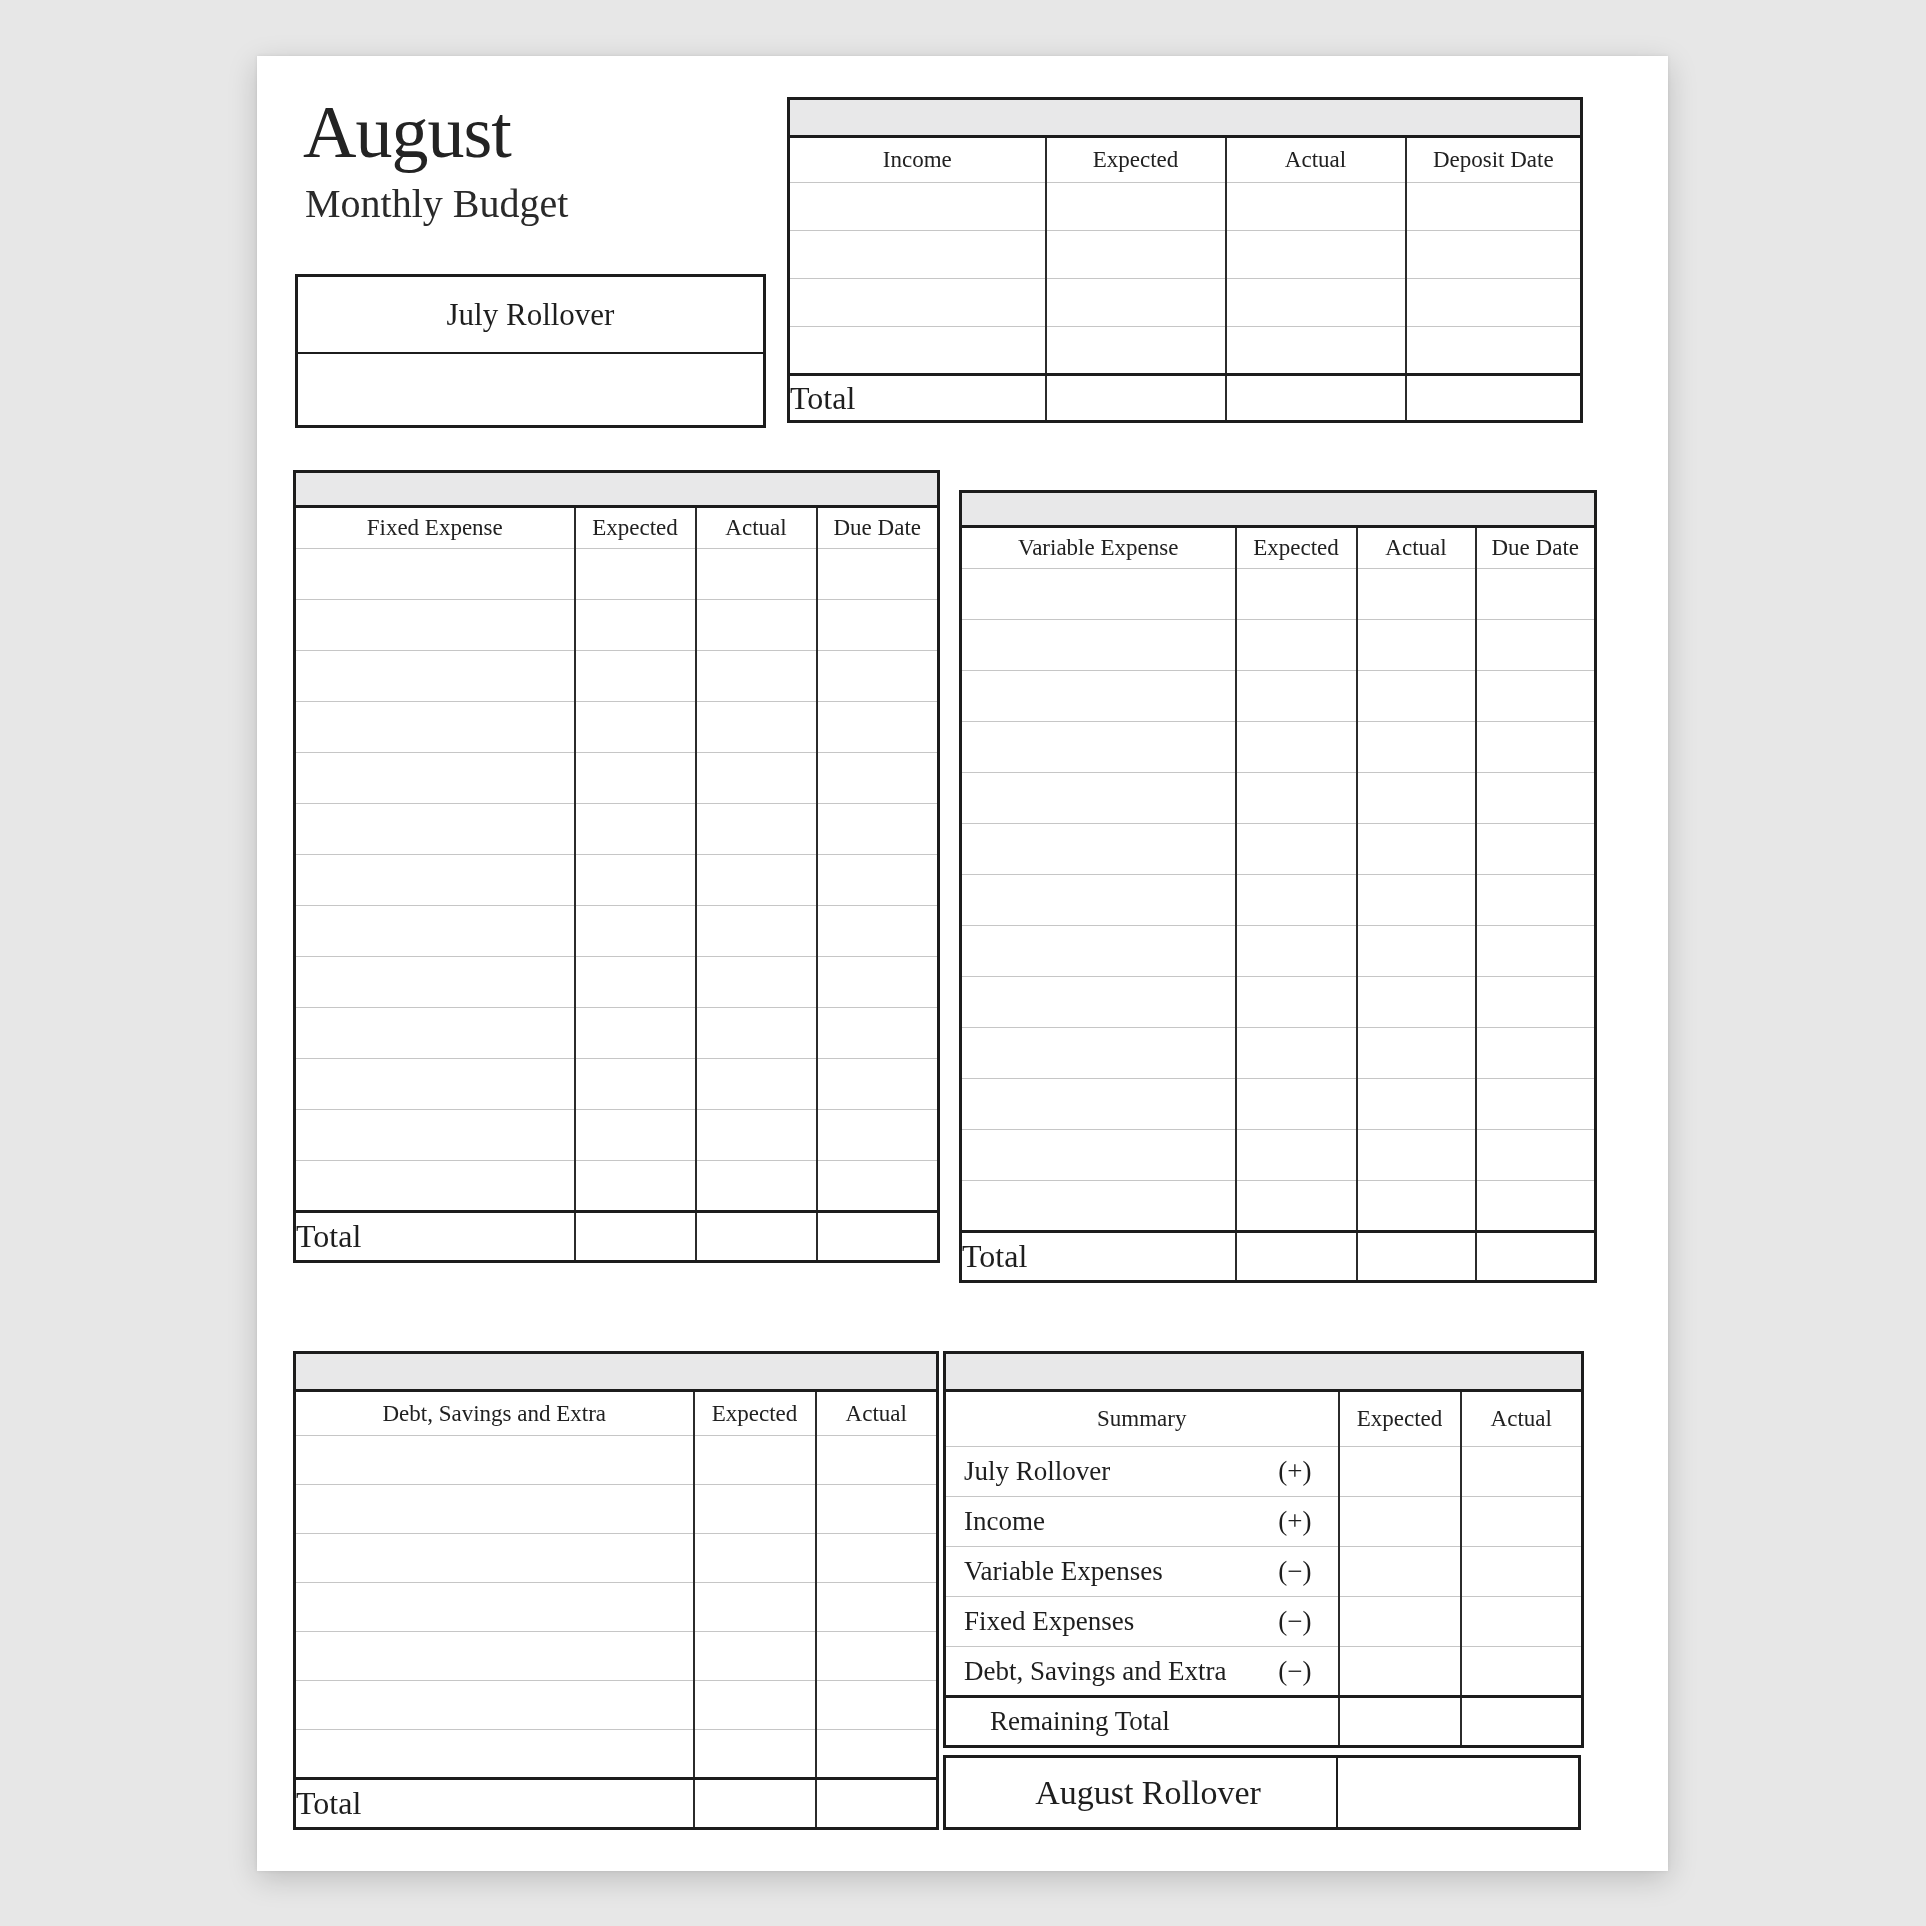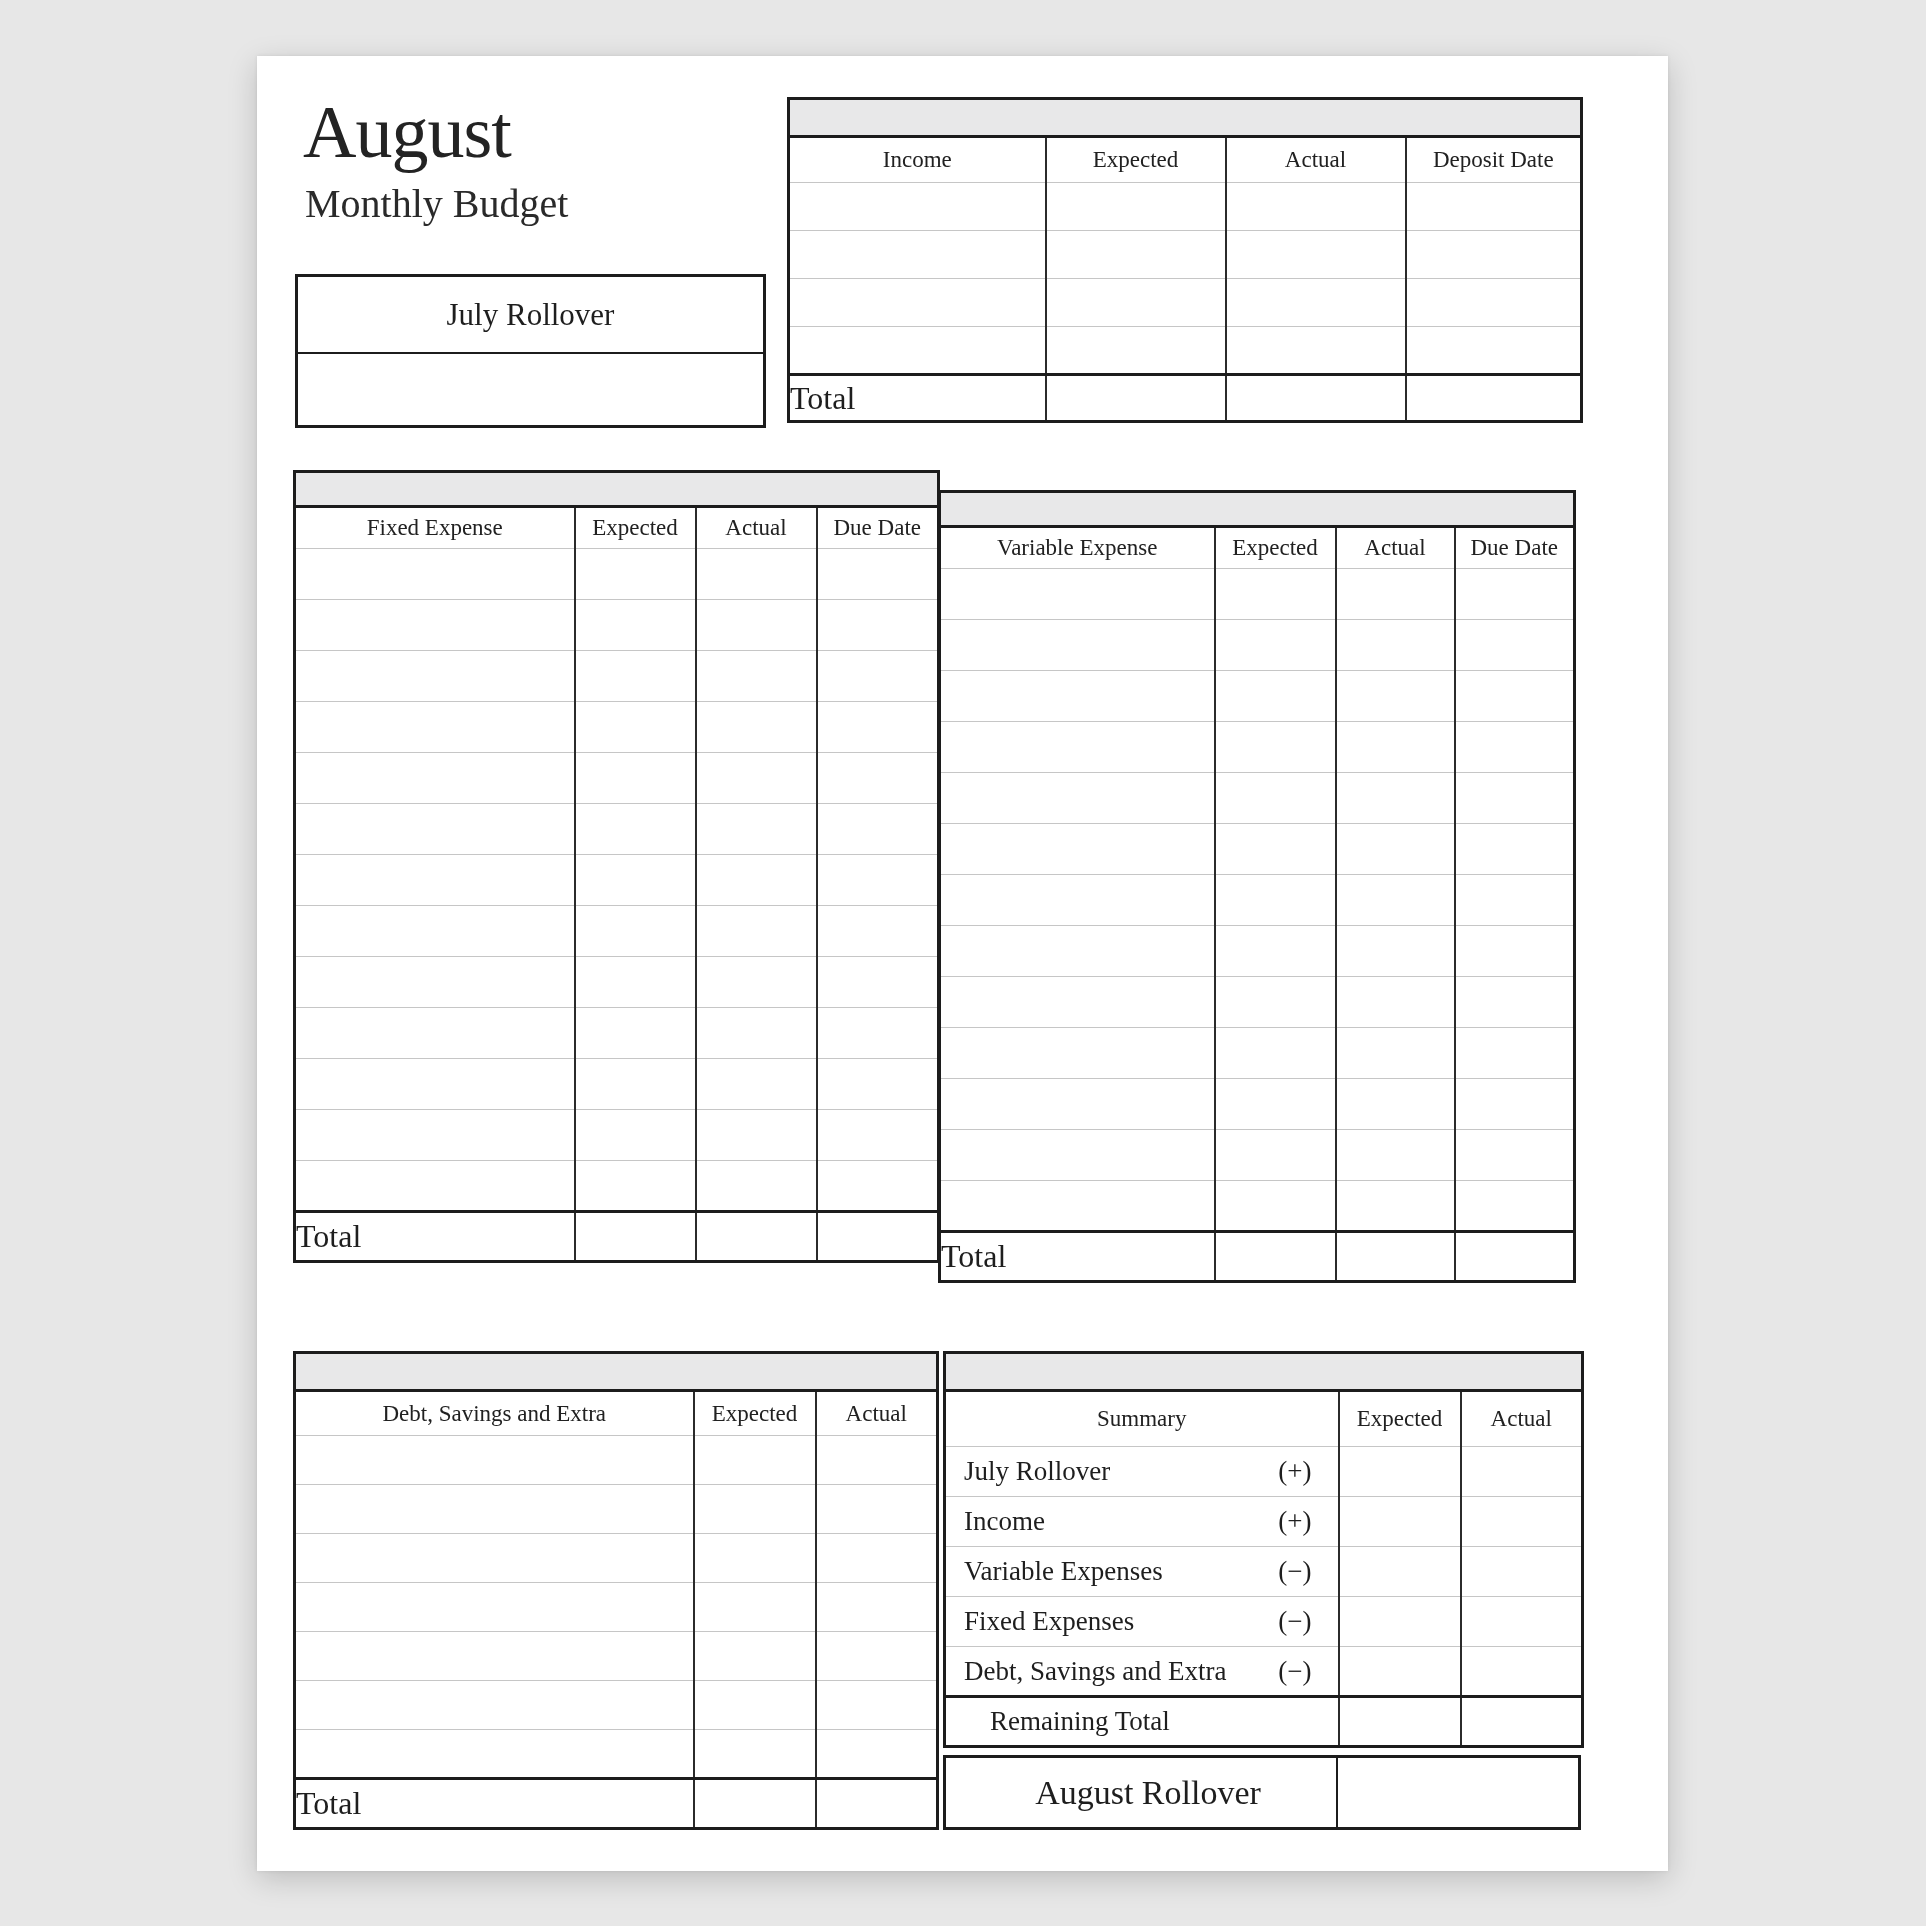--- a/index.html
+++ b/index.html
@@ -89,21 +89,21 @@
   .income tr.head  { height: 46px; }
   .income tbody tr { height: 48px; }
   .income tr.total { height: 47px; }
 
   
   .fixed { left: 36px; top: 414px; width: 644px; padding-left: 19px; }
   .fixed col:nth-child(1) { width: 280px; }
   .fixed col:nth-child(2) { width: 121px; }
   .fixed col:nth-child(3) { width: 121px; }
   .fixed col:nth-child(4) { width: 122px; }
-  .variable { left: 681px; top: 434px; width: 635px; border-radius: 22px; }
+  .variable { left: 702px; top: 434px; width: 635px; border-radius: 22px; }
   .variable col:nth-child(1) { width: 275px; }
   .variable col:nth-child(2) { width: 121px; }
   .variable col:nth-child(3) { width: 119px; }
   .variable col:nth-child(4) { width: 120px; }
   .fixed tr.band, .variable tr.band   { height: 35px; }
   .fixed tr.head, .variable tr.head   { height: 42px; }
   .fixed tbody tr, .variable tbody tr { height: 51px; }
   .fixed tr.total, .variable tr.total { height: 50px; }
 
   

